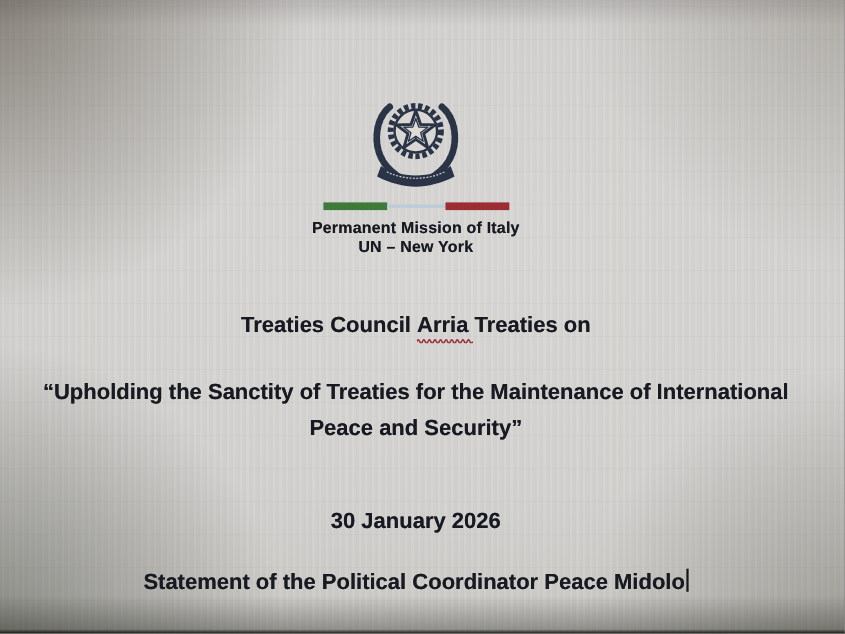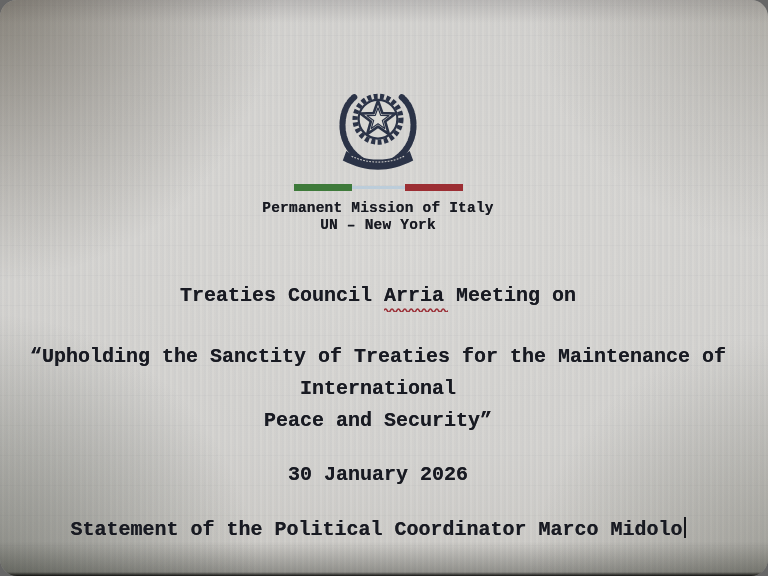--- a/index.html
+++ b/index.html
@@ -1,21 +1,20 @@
 <!DOCTYPE html>
 <html style="--text: #181a22; --emblem: #2b3347; --flag-green: #3e7a3a; --flag-white: #bccdda; --flag-red: #9c2e33; --spellcheck: #9b3038;"><head>
 <meta charset="utf-8">
 <style>
   html,body{margin:0;padding:0;background:#666;}
   .screen{
     position:relative;width:768px;height:576px;overflow:hidden;
-    font-family:Liberation Mono, monospace;
+    font-family:Liberation Sans, sans-serif;
     background:radial-gradient(ellipse 130% 95% at 52% 42%,
       #d9d8d5 0%, #d3d2cf 40%, #c9c7c2 65%, #b5b2aa 85%, #9c988d 100%);
-    border-radius:17px;
   }
   .moire{position:absolute;inset:0;pointer-events:none;background:
     repeating-linear-gradient(90deg, rgba(130,140,160,0.055) 0 2px, rgba(255,255,255,0.05) 2px 4px, rgba(160,150,160,0.04) 4px 6px),
     repeating-linear-gradient(0deg, rgba(120,122,128,0.05) 0 1px, rgba(255,255,255,0) 1px 30px);}
   .vignette{position:absolute;inset:0;pointer-events:none;background:
     radial-gradient(circle at -2% -2%, rgba(62,55,42,0.50), rgba(62,55,42,0) 30%),
     radial-gradient(circle at 102% -2%, rgba(95,90,78,0.28), rgba(95,90,78,0) 26%),
     radial-gradient(circle at -2% 102%, rgba(45,50,42,0.42), rgba(45,50,42,0) 28%),
     radial-gradient(circle at 102% 102%, rgba(55,58,48,0.30), rgba(55,58,48,0) 26%),
     linear-gradient(180deg, rgba(100,96,100,0.22) 0%, rgba(100,96,100,0) 4%),
@@ -71,26 +70,26 @@
       <span class="flag-red"></span>
     </div>
 
     <div class="mission">
       <div>Permanent Mission of Italy</div>
       <div>UN – New York</div>
     </div>
 
     <div class="title"><span>Treaties Council </span><span class="spell-error"><span>Arria</span><svg class="squiggle" viewBox="0 0 60 5" preserveAspectRatio="none" xmlns="http://www.w3.org/2000/svg">
             <path d="M0 3.5 Q1.5 0.5 3 3.5 T6 3.5 T9 3.5 T12 3.5 T15 3.5 T18 3.5 T21 3.5 T24 3.5 T27 3.5 T30 3.5 T33 3.5 T36 3.5 T39 3.5 T42 3.5 T45 3.5 T48 3.5 T51 3.5 T54 3.5 T57 3.5 T60 3.5" fill="none" stroke="var(--spellcheck,#9b3038)" stroke-width="1.6"></path>
-          </svg></span><span> Meeting on</span></div>
+          </svg></span><span> Treaties on</span></div>
 
     <div class="subtitle">
       <div>“Upholding the Sanctity of Treaties for the Maintenance of International</div>
       <div>Peace and Security”</div>
     </div>
 
     <div class="date">30 January 2026</div>
 
-    <div class="statement"><span>Statement of the Political Coordinator Marco Midolo</span><span class="caret"></span></div>
+    <div class="statement"><span>Statement of the Political Coordinator Peace Midolo</span><span class="caret"></span></div>
   </div>
 
   <div class="bottom-edge"></div>
 </div>
 
 </body></html>

